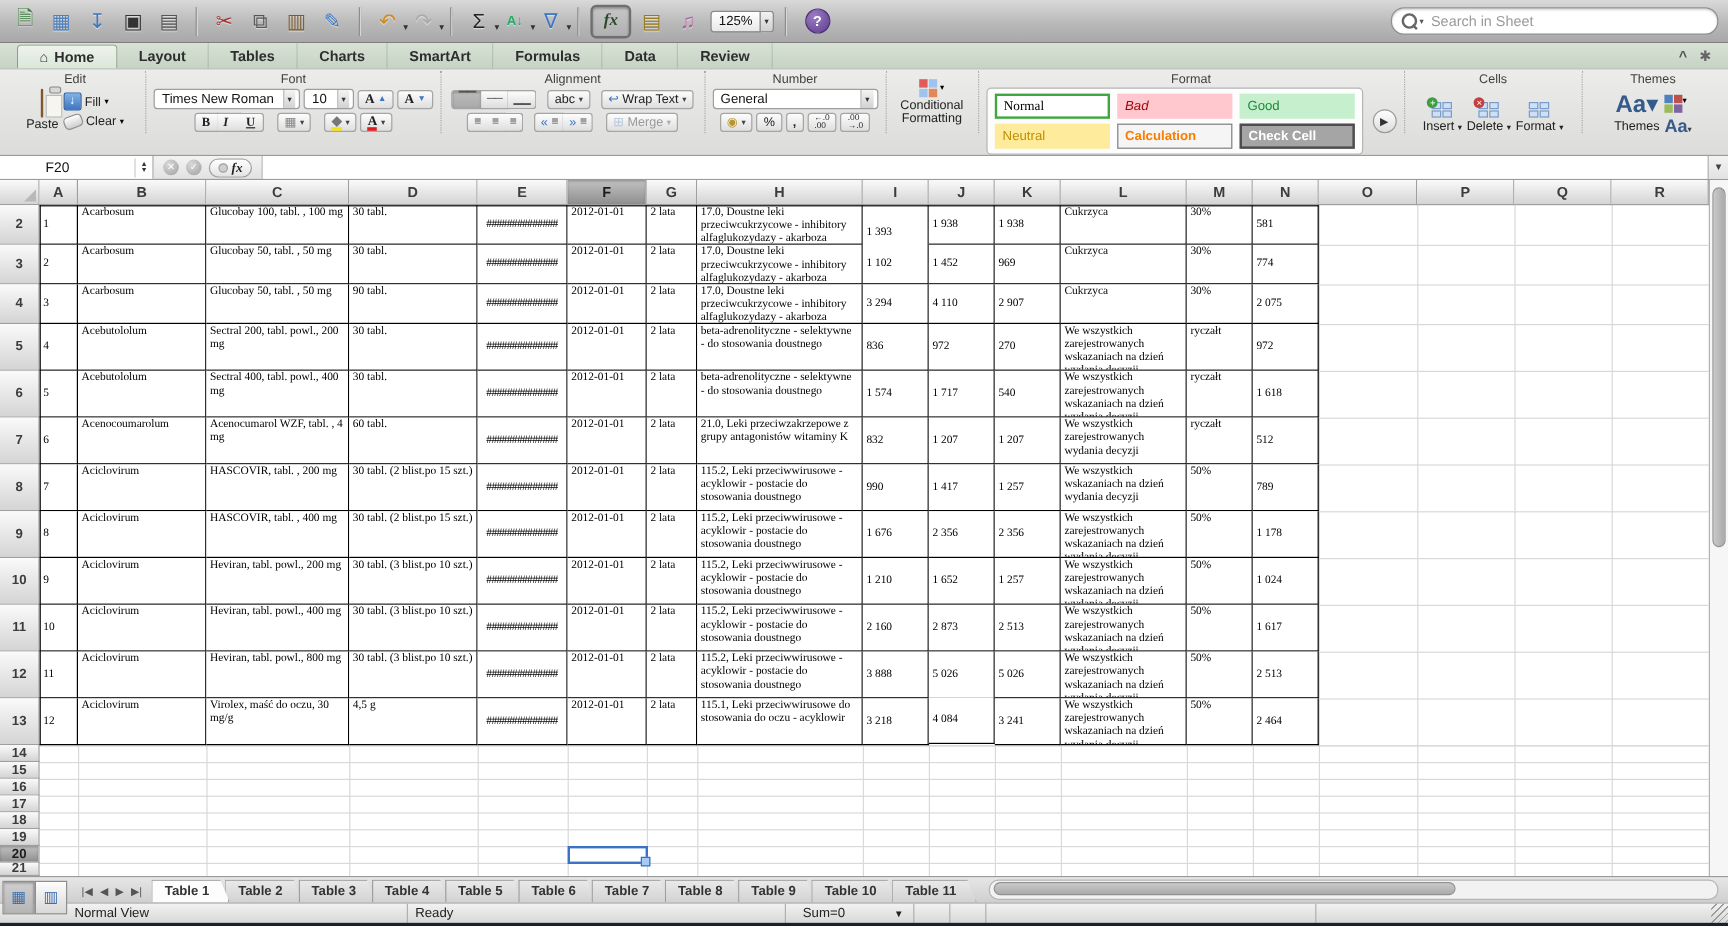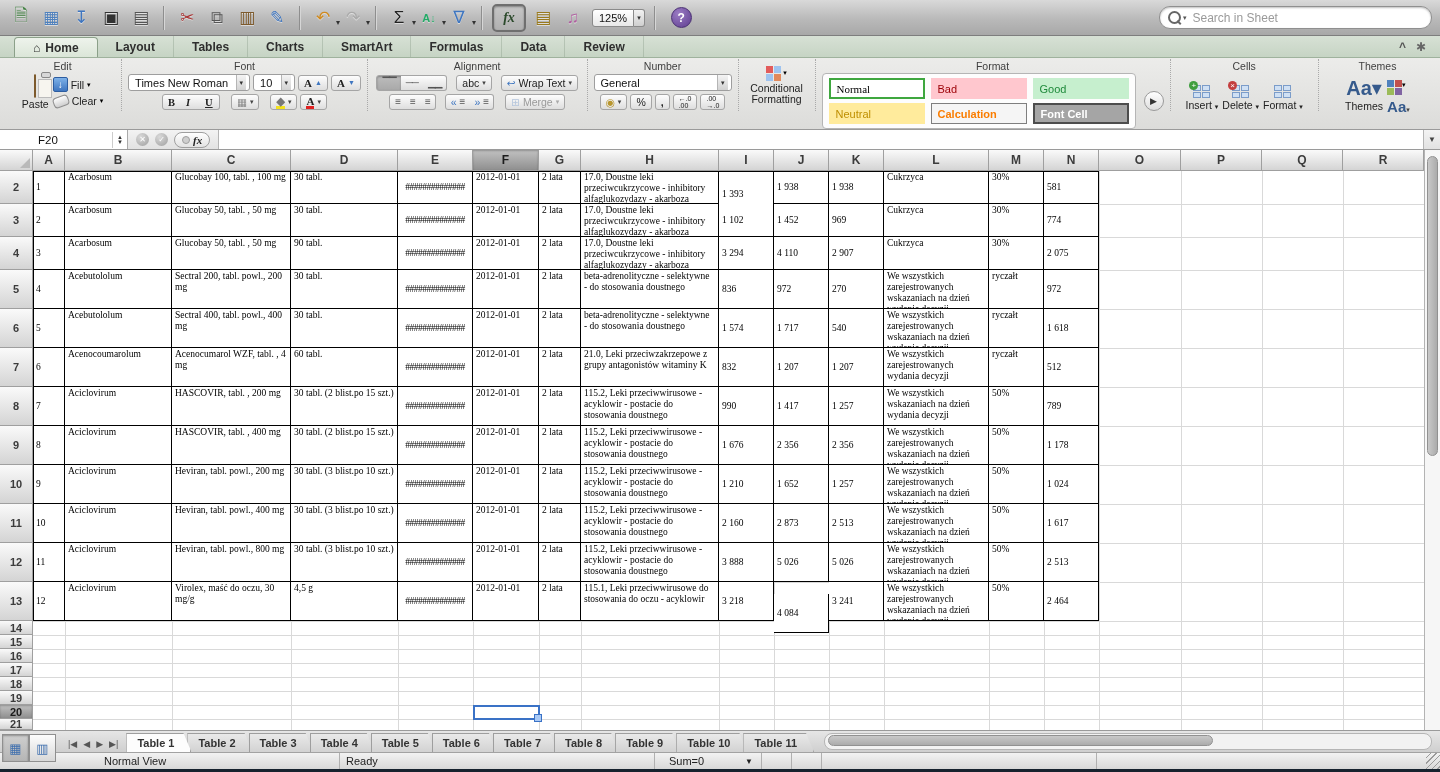--- a/index.html
+++ b/index.html
@@ -85,21 +85,21 @@
   .icA{font-family:"Liberation Serif",serif;font-weight:bold;font-size:11px;line-height:10px;}
   .icA.red{border-bottom:3px solid #e02020;}
   .icA.yel{border-bottom:3px solid #f3e11c;}
   .alignglyph{letter-spacing:-1px;font-size:10px;color:#555;}
   .cfic{display:inline-grid;grid-template-columns:7px 7px;grid-auto-rows:7px;gap:1px;}
   .cfic i{display:block;}
   .stylechips{background:#fdfdfd;border:1px solid #b5b5b5;border-radius:4px;padding:4px 6px;
       display:grid;grid-template-columns:repeat(3,96px);grid-auto-rows:21px;gap:4px 6px;}
   .chip{display:flex;align-items:center;padding:0 6px;font-size:11px;box-sizing:border-box;border:1px solid transparent;}
   .chip.normal{background:#fff;border:2px solid #3fa73f;color:#000;font-family:"Liberation Serif",serif;}
-  .chip.bad{background:#ffc7ce;color:#9c0006;}
+  .chip.bad{background:#ffc7ce;color:#9c0006;font-style:italic;}
   .chip.good{background:#c6efce;color:#1f8a3b;}
   .chip.neutral{background:#ffeb9c;color:#bf8f00;}
   .chip.calculation{background:#f5f5f5;border:1px solid #7f7f7f;color:#fa7d00;font-weight:bold;}
   .chip.check{background:#a5a5a5;border:2px solid #4d4d4d;color:#fff;font-weight:bold;}
   .morebtn{width:18px;height:18px;border-radius:50%;border:1px solid #9a9a9a;background:linear-gradient(#fff,#ddd);
       display:inline-flex;align-items:center;justify-content:center;font-size:9px;color:#333;margin-left:4px;}
   .cellic{display:inline-grid;grid-template-columns:8px 8px;grid-auto-rows:6px;gap:1px;position:relative;}
   .cellic i{display:block;background:#cfe0f4;border:1px solid #7b9cc9;box-sizing:border-box;}
   .cellic .badge{position:absolute;left:-4px;top:-4px;width:9px;height:9px;border-radius:50%;font-size:8px;line-height:9px;
       text-align:center;color:#fff;border:none;}
@@ -447,21 +447,21 @@
 
     <div class="rgroup" style="width:348px;">
       <div class="rg-label">Format</div>
       <div class="rg-body">
         <div class="stylechips" id="styleChips">
             <span class="chip normal">Normal</span>
             <span class="chip bad">Bad</span>
             <span class="chip good">Good</span>
             <span class="chip neutral">Neutral</span>
             <span class="chip calculation">Calculation</span>
-            <span class="chip check">Font Cell</span>
+            <span class="chip check">Check Cell</span>
           </div>
         <span class="morebtn">▶</span>
       </div>
     </div>
 
     <div class="rgroup" style="width:152px;">
       <div class="rg-label">Cells</div>
       <div class="rg-body">
         <div class="bigbtn">
           <span class="ic"><span class="cellic">
@@ -769,21 +769,21 @@
       <div class="tc vmid" style="left: 1044px; top: 393px; width: 55px; height: 39px;">2 513</div>
       <div class="tc vmid" style="left: 33px; top: 432px; width: 32px; height: 39px;">12</div>
       <div class="tc" style="left: 65px; top: 432px; width: 107px; height: 39px;">Aciclovirum</div>
       <div class="tc" style="left: 172px; top: 432px; width: 119px; height: 39px;">Virolex, maść do oczu, 30 mg/g</div>
       <div class="tc" style="left: 291px; top: 432px; width: 107px; height: 39px;">4,5 g</div>
       <div class="tc ecol" style="left: 398px; top: 432px; width: 75px; height: 39px;">##############</div>
       <div class="tc" style="left: 473px; top: 432px; width: 66px; height: 39px;">2012-01-01</div>
       <div class="tc" style="left: 539px; top: 432px; width: 42px; height: 39px;">2 lata</div>
       <div class="tc" style="left: 581px; top: 432px; width: 138px; height: 39px;">115.1, Leki przeciwwirusowe do stosowania do oczu - acyklowir</div>
       <div class="tc vmid" style="left: 719px; top: 432px; width: 55px; height: 39px;">3 218</div>
-      <div class="tc vmid" style="left: 774px; top: 444px; width: 55px; height: 39px;">4 084</div>
+      <div class="tc vmid" style="left: 774px; top: 431px; width: 55px; height: 39px;">4 084</div>
       <div class="tc vmid" style="left: 829px; top: 432px; width: 55px; height: 39px;">3 241</div>
       <div class="tc" style="left: 884px; top: 432px; width: 105px; height: 39px;">We wszystkich zarejestrowanych wskazaniach na dzień wydania decyzji</div>
       <div class="tc" style="left: 989px; top: 432px; width: 55px; height: 39px;">50%</div>
       <div class="tc vmid" style="left: 1044px; top: 432px; width: 55px; height: 39px;">2 464</div>
       <div class="tline" style="left: 33px; top: 21px; width: 1066px; height: 1px;"></div>
       <div class="tline" style="left: 33px; top: 21px; width: 1px; height: 450px;"></div>
       <div class="selcell" style="left: 473px; top: 555px; width: 67px; height: 15px;">
         <div class="handle"></div>
       </div>
     </div>
@@ -807,21 +807,21 @@
         <span class="stab">Table 9</span>
         <span class="stab">Table 10</span>
         <span class="stab">Table 11</span>
       </span>
     <div class="hscroll">
       <div class="hthumb"></div>
     </div>
   </div>
 
   <div class="statusbar">
-    <div class="sseg" style="width:340px;padding-left:104px;">
+    <div class="sseg" style="width:340px;padding-left:62px;">
       <span>Normal View</span>
     </div>
     <div class="sseg" style="width:315px;padding-left:6px;">
       <span>Ready</span>
     </div>
     <div class="sseg" style="width:107px;padding-left:14px;justify-content:space-between;padding-right:8px;">
       <span>Sum=0</span>
       <span style="font-size:8px;">▼</span>
     </div>
     <div class="sseg" style="width:30px;"></div>

